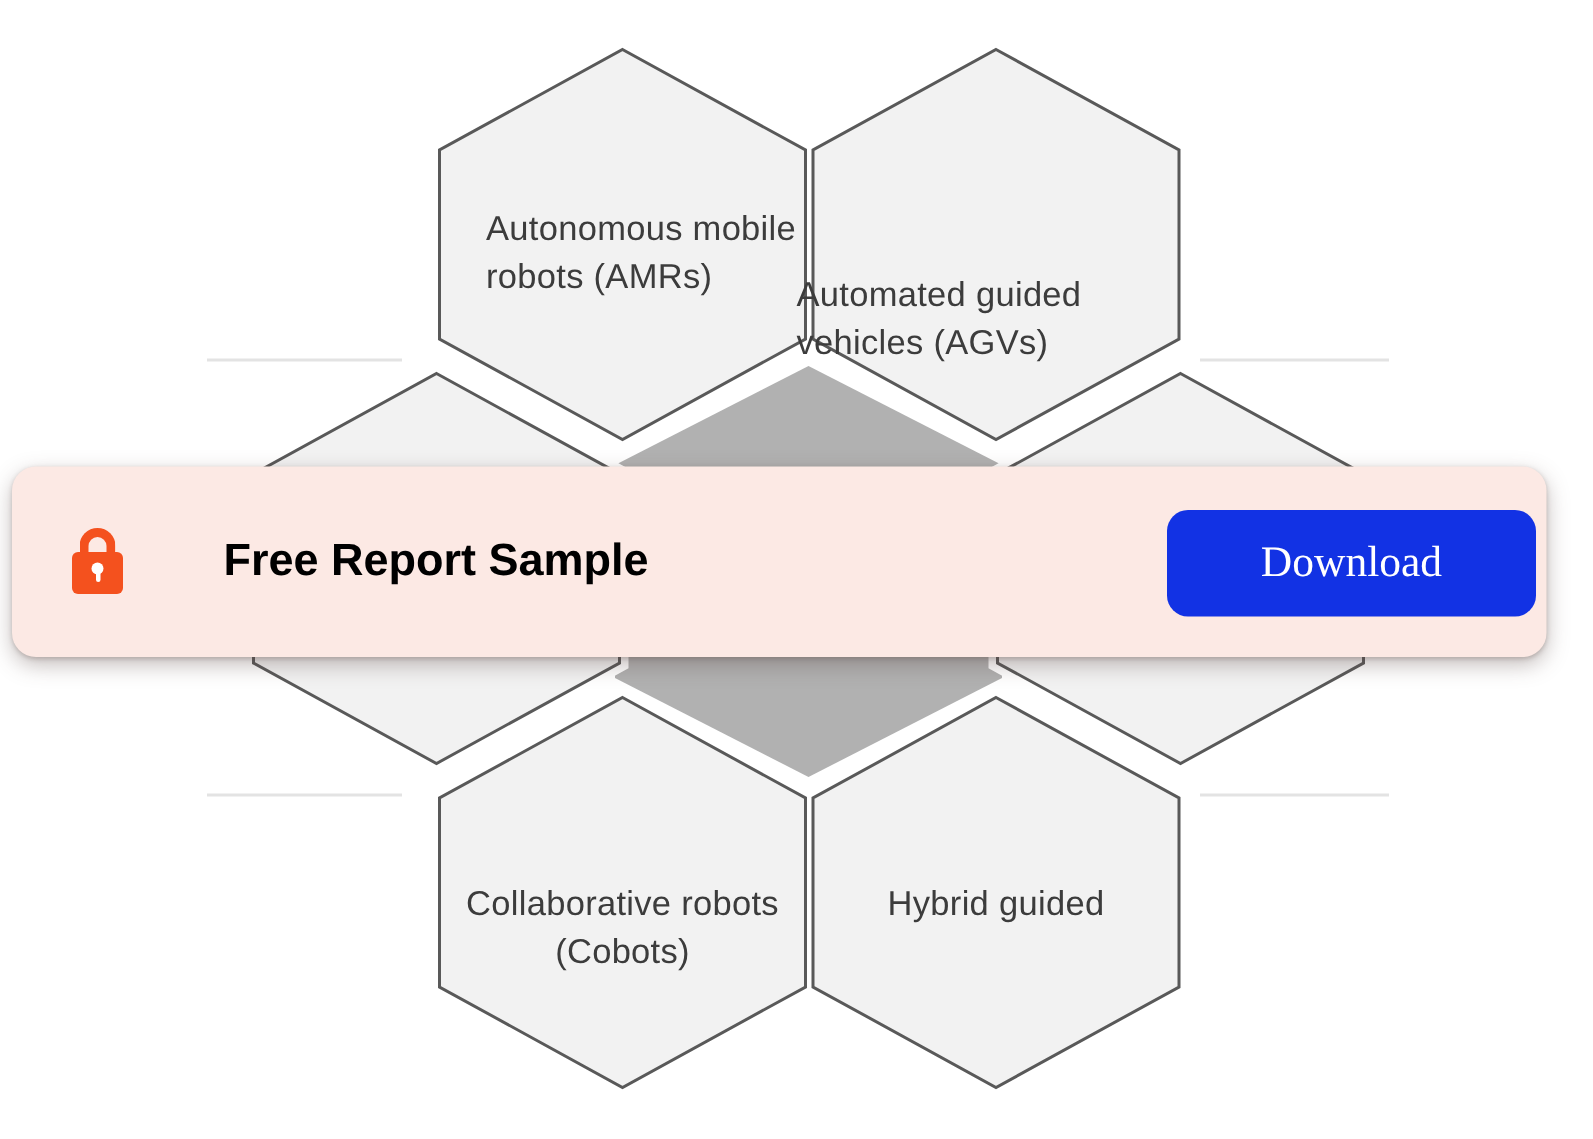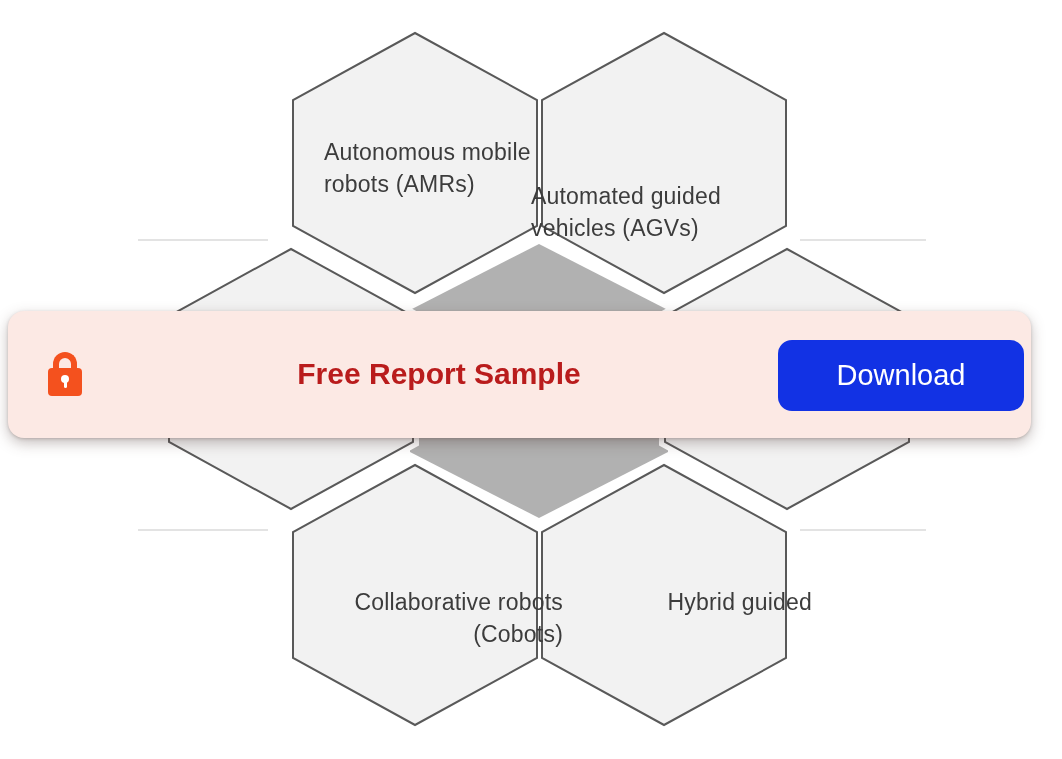--- a/index.html
+++ b/index.html
@@ -5,31 +5,31 @@
   html,body{margin:0;padding:0;background:#ffffff;}
   body{width:1062px;height:759px;position:relative;overflow:hidden;
        font-family:"Liberation Sans",sans-serif;}
   .stage{position:absolute;left:135px;top:0;width:791px;height:759px;background:#ffffff;}
   .diagram-svg{position:absolute;left:0;top:0;width:1062px;height:759px;}
   .halo{fill:#f2f2f2;stroke:#ffffff;stroke-width:12;}
   .hex{fill:#f2f2f2;stroke:#595959;stroke-width:2;}
   .hex-center{fill:#b1b1b1;}
   .hex-label{position:absolute;font-size:23px;line-height:32px;color:#3c3c3c;
              letter-spacing:0.2px;}
-  .hex-label.centered{text-align:right;margin-left:28px;}
+  .hex-label.centered{text-align:center;}
   .faint-line{position:absolute;height:2px;background:#e3e3e3;}
   .banner{position:absolute;left:8px;top:311px;width:1023px;height:127px;
           background:#fce9e4;border-radius:16px;
           box-shadow:0 5px 14px rgba(90,70,65,0.35), 0 1px 3px rgba(90,70,65,0.25);
           z-index:10;}
-  .banner-title{position:absolute;left:149px;top:357px;width:580px;text-align:center;
-                font-size:30px;font-weight:bold;color:#b91c1c;z-index:11;}
+  .banner-title{position:absolute;left:149px;top:357px;width:580px;text-align:left;
+                font-size:30px;font-weight:bold;color:#000000;z-index:11;}
   .download-btn{position:absolute;left:778px;top:340px;width:246px;height:71px;
                 background:#1232e4;border:none;border-radius:14px;color:#ffffff;
-                font-size:29px;font-family:Liberation Sans, sans-serif;
+                font-size:29px;font-family:Liberation Serif, serif;
                 cursor:pointer;z-index:11;}
   
   .lock{position:absolute;left:48px;top:352px;width:34px;height:44px;z-index:11;}
   .lock .shackle{position:absolute;left:5px;top:0;width:24px;height:26px;
                  box-sizing:border-box;border:6px solid #f4511e;border-bottom:none;
                  border-radius:12px 12px 0 0;}
   .lock .lock-body{position:absolute;left:0;top:16px;width:34px;height:28px;
                    background:#f4511e;border-radius:4px;}
   .lock .keyhole-circle{position:absolute;left:13px;top:23px;width:8px;height:8px;
                         background:#ffffff;border-radius:50%;}

